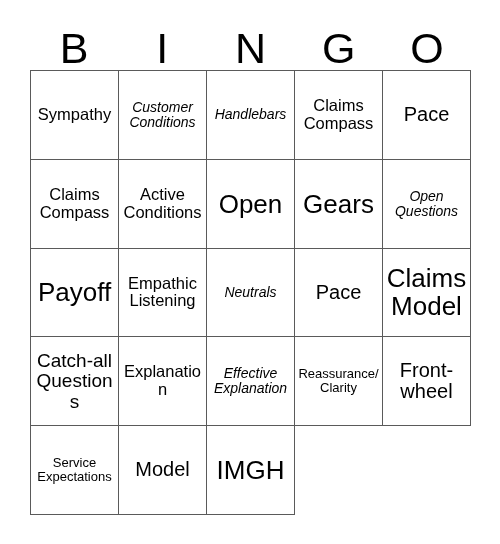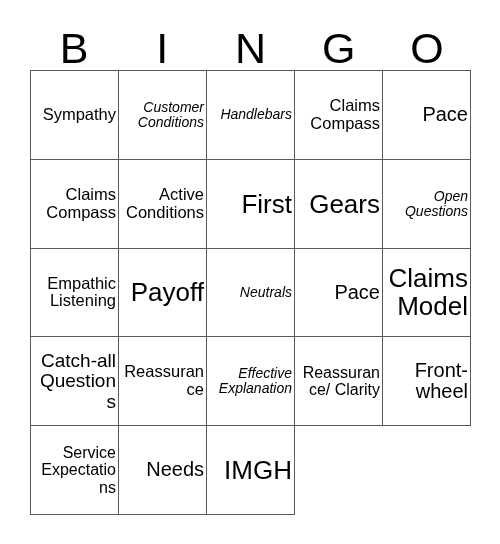--- a/index.html
+++ b/index.html
@@ -56,34 +56,34 @@
     box-sizing: border-box;
     background: #ffffff;
   }
   .cell {
     border-right: 1.5px solid #5a5a5a;
     border-bottom: 1.5px solid #5a5a5a;
     box-sizing: border-box;
     display: flex;
     align-items: center;
     justify-content: center;
-    text-align: right;
+    text-align: center;
     padding: 1px 2px;
     overflow: hidden;
     background: #ffffff;
   }
   .cell .txt {
     display: block;
     width: 100%;
     line-height: 1.08;
     word-break: break-word;
     hyphens: none;
   }
   
-  .fs-xs  { font-size: 16px; }
+  .fs-xs  { font-size: 13px; }
   .fs-s   { font-size: 14px; font-style: italic; }
   .fs-m   { font-size: 16.5px; }
   .fs-l   { font-size: 19px; }
   .fs-xl  { font-size: 26px; }
   .fs-xxl { font-size: 20px; }
 </style>
 </head>
 <body>
 
 <div id="card">
@@ -114,65 +114,65 @@
         <span class="txt fs-xxl">Pace</span>
       </div>
 
     <div class="cell">
         <span class="txt fs-m">Claims Compass</span>
       </div>
     <div class="cell">
         <span class="txt fs-m">Active Conditions</span>
       </div>
     <div class="cell">
-        <span class="txt fs-xl">First</span>
+        <span class="txt fs-xl">Open</span>
       </div>
     <div class="cell">
         <span class="txt fs-xl">Gears</span>
       </div>
     <div class="cell">
         <span class="txt fs-s">Open Questions</span>
       </div>
 
     <div class="cell">
-        <span class="txt fs-m">Empathic Listening</span>
+        <span class="txt fs-xl">Payoff</span>
       </div>
     <div class="cell">
-        <span class="txt fs-xl">Payoff</span>
+        <span class="txt fs-m">Empathic Listening</span>
       </div>
     <div class="cell">
         <span class="txt fs-s">Neutrals</span>
       </div>
     <div class="cell">
         <span class="txt fs-xxl">Pace</span>
       </div>
 
     <div class="cell">
         <span class="txt fs-xl">Claims Model</span>
       </div>
     <div class="cell">
         <span class="txt fs-l">Catch-all Questions</span>
       </div>
     <div class="cell">
-        <span class="txt fs-m">Reassurance</span>
+        <span class="txt fs-m">Explanation</span>
       </div>
     <div class="cell">
         <span class="txt fs-s">Effective Explanation</span>
       </div>
     <div class="cell">
         <span class="txt fs-xs">Reassurance/ Clarity</span>
       </div>
 
     <div class="cell">
         <span class="txt fs-xxl">Front-wheel</span>
       </div>
     <div class="cell">
         <span class="txt fs-xs">Service Expectations</span>
       </div>
     <div class="cell">
-        <span class="txt fs-xxl">Needs</span>
+        <span class="txt fs-xxl">Model</span>
       </div>
     <div class="cell">
         <span class="txt fs-xl">IMGH</span>
       </div>
   </div>
 
 </div>
 
 </body></html>

